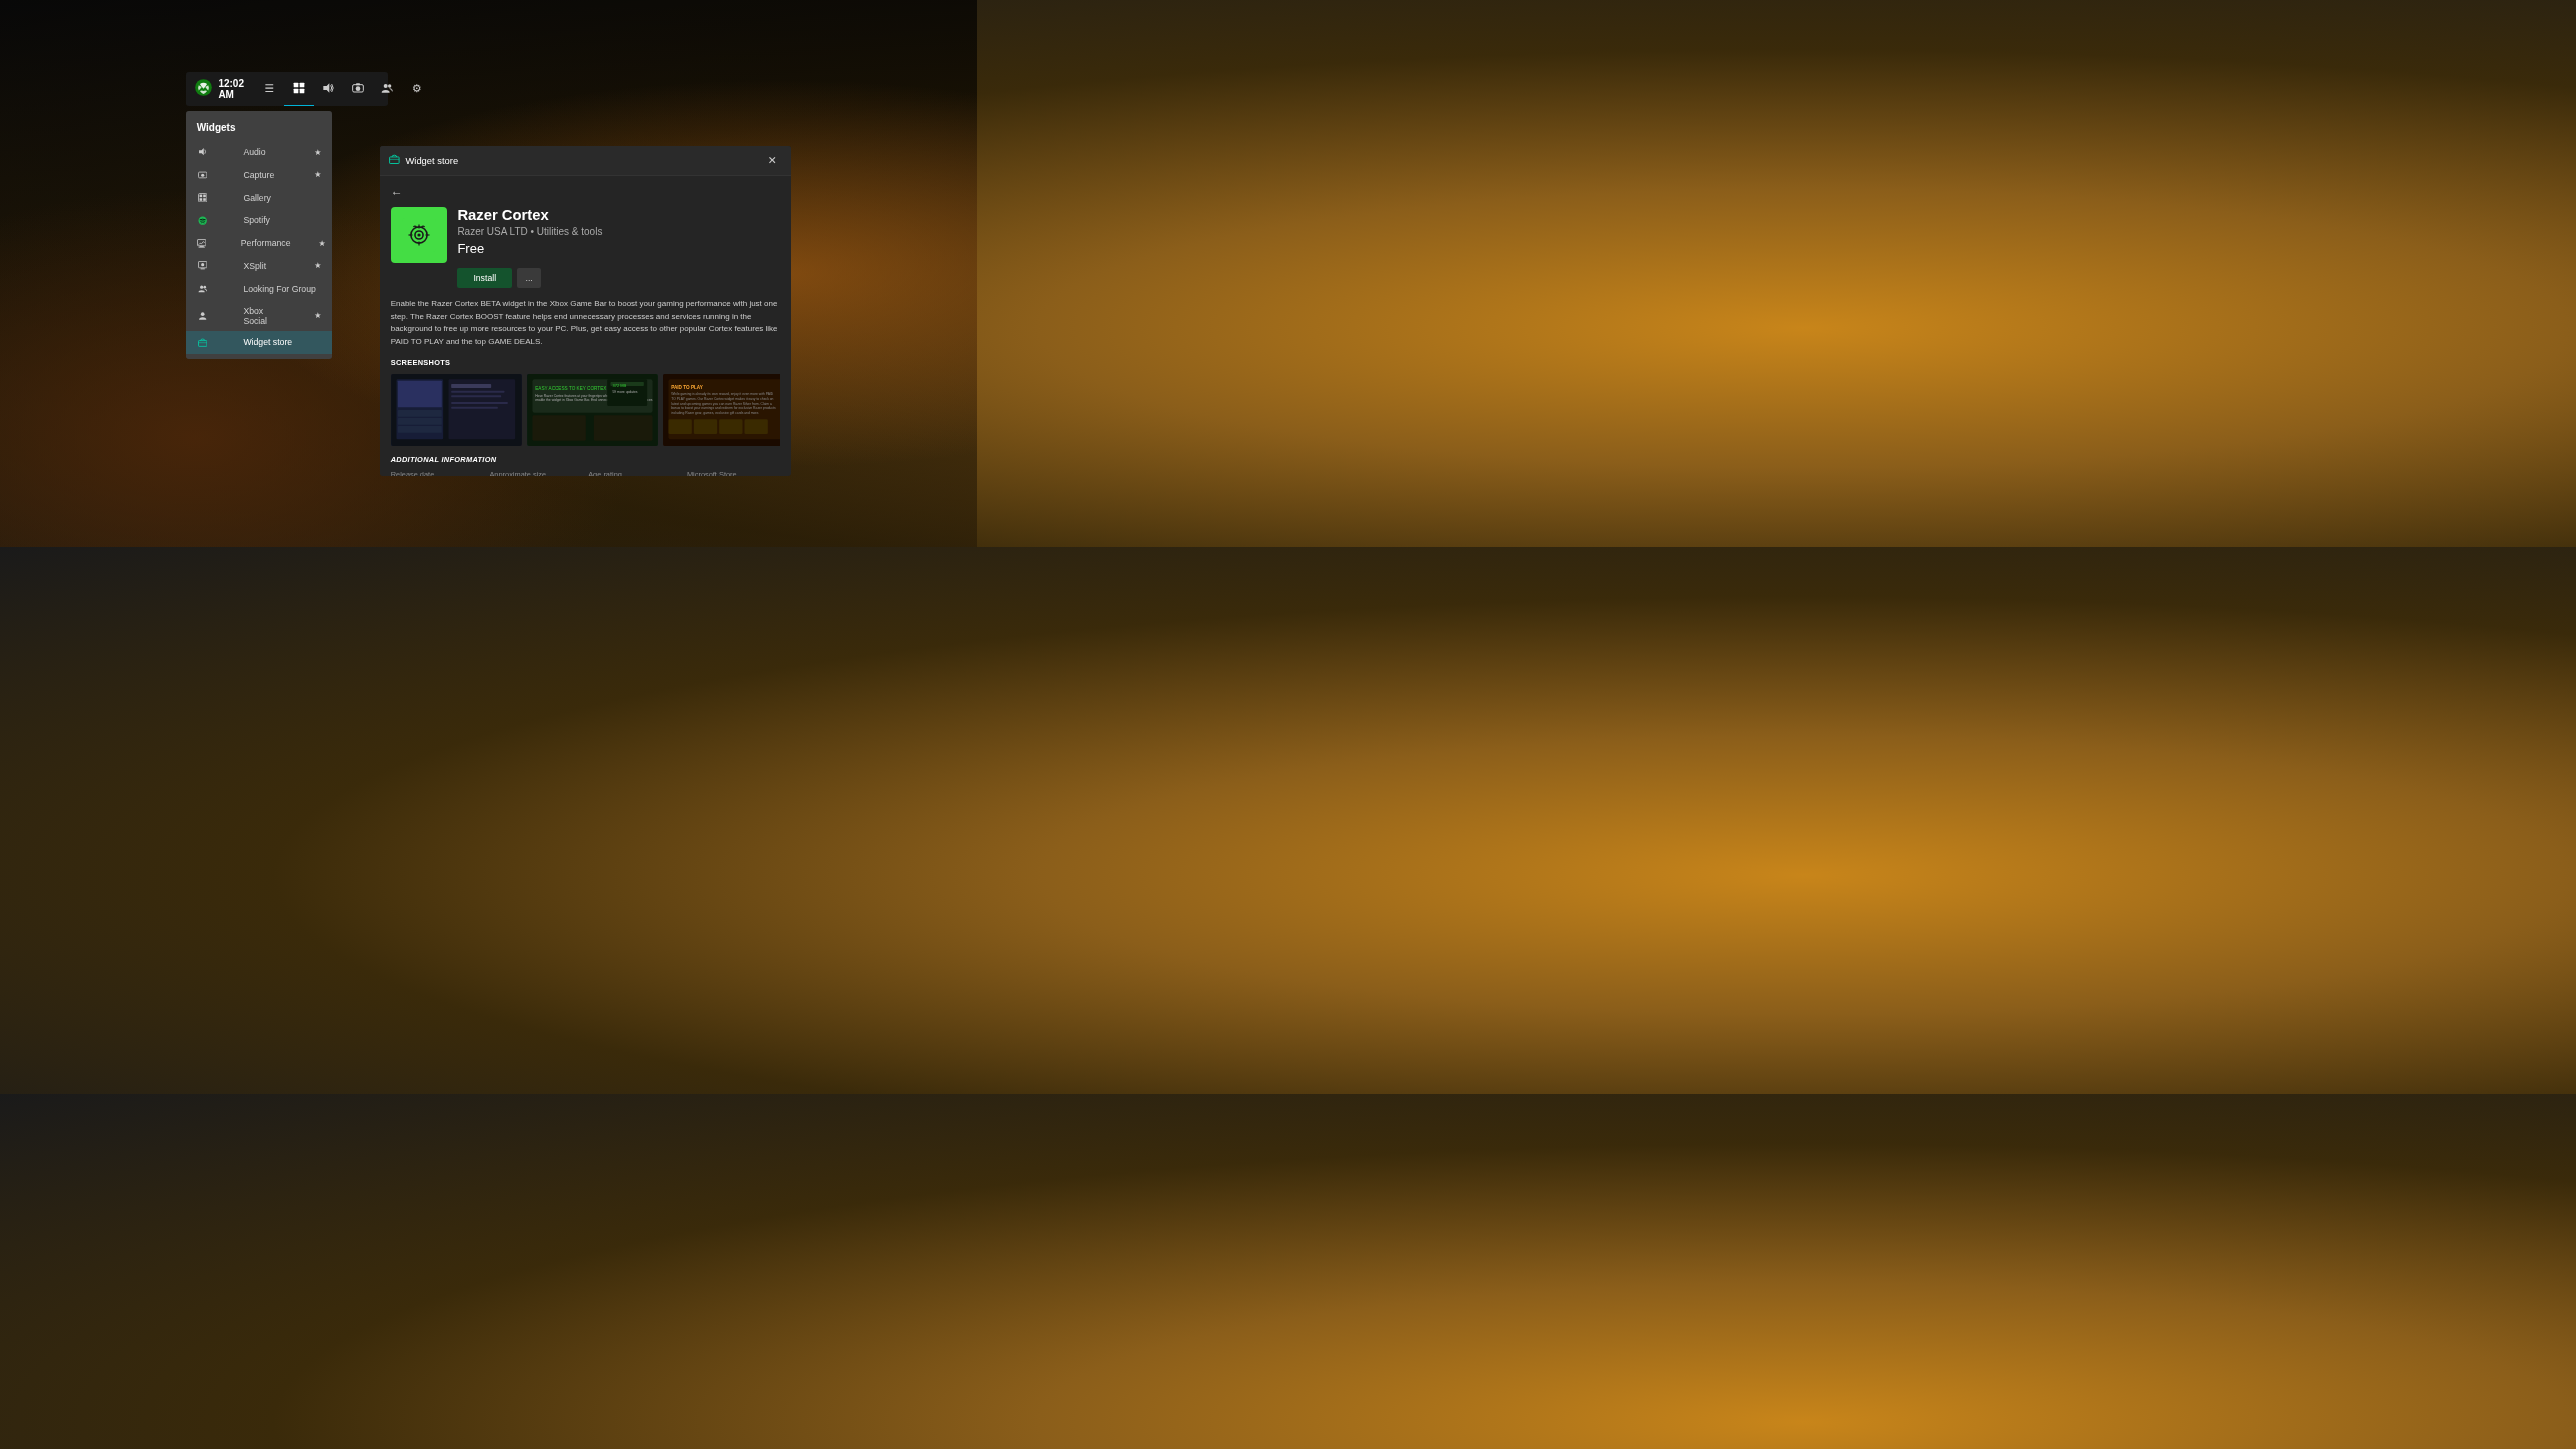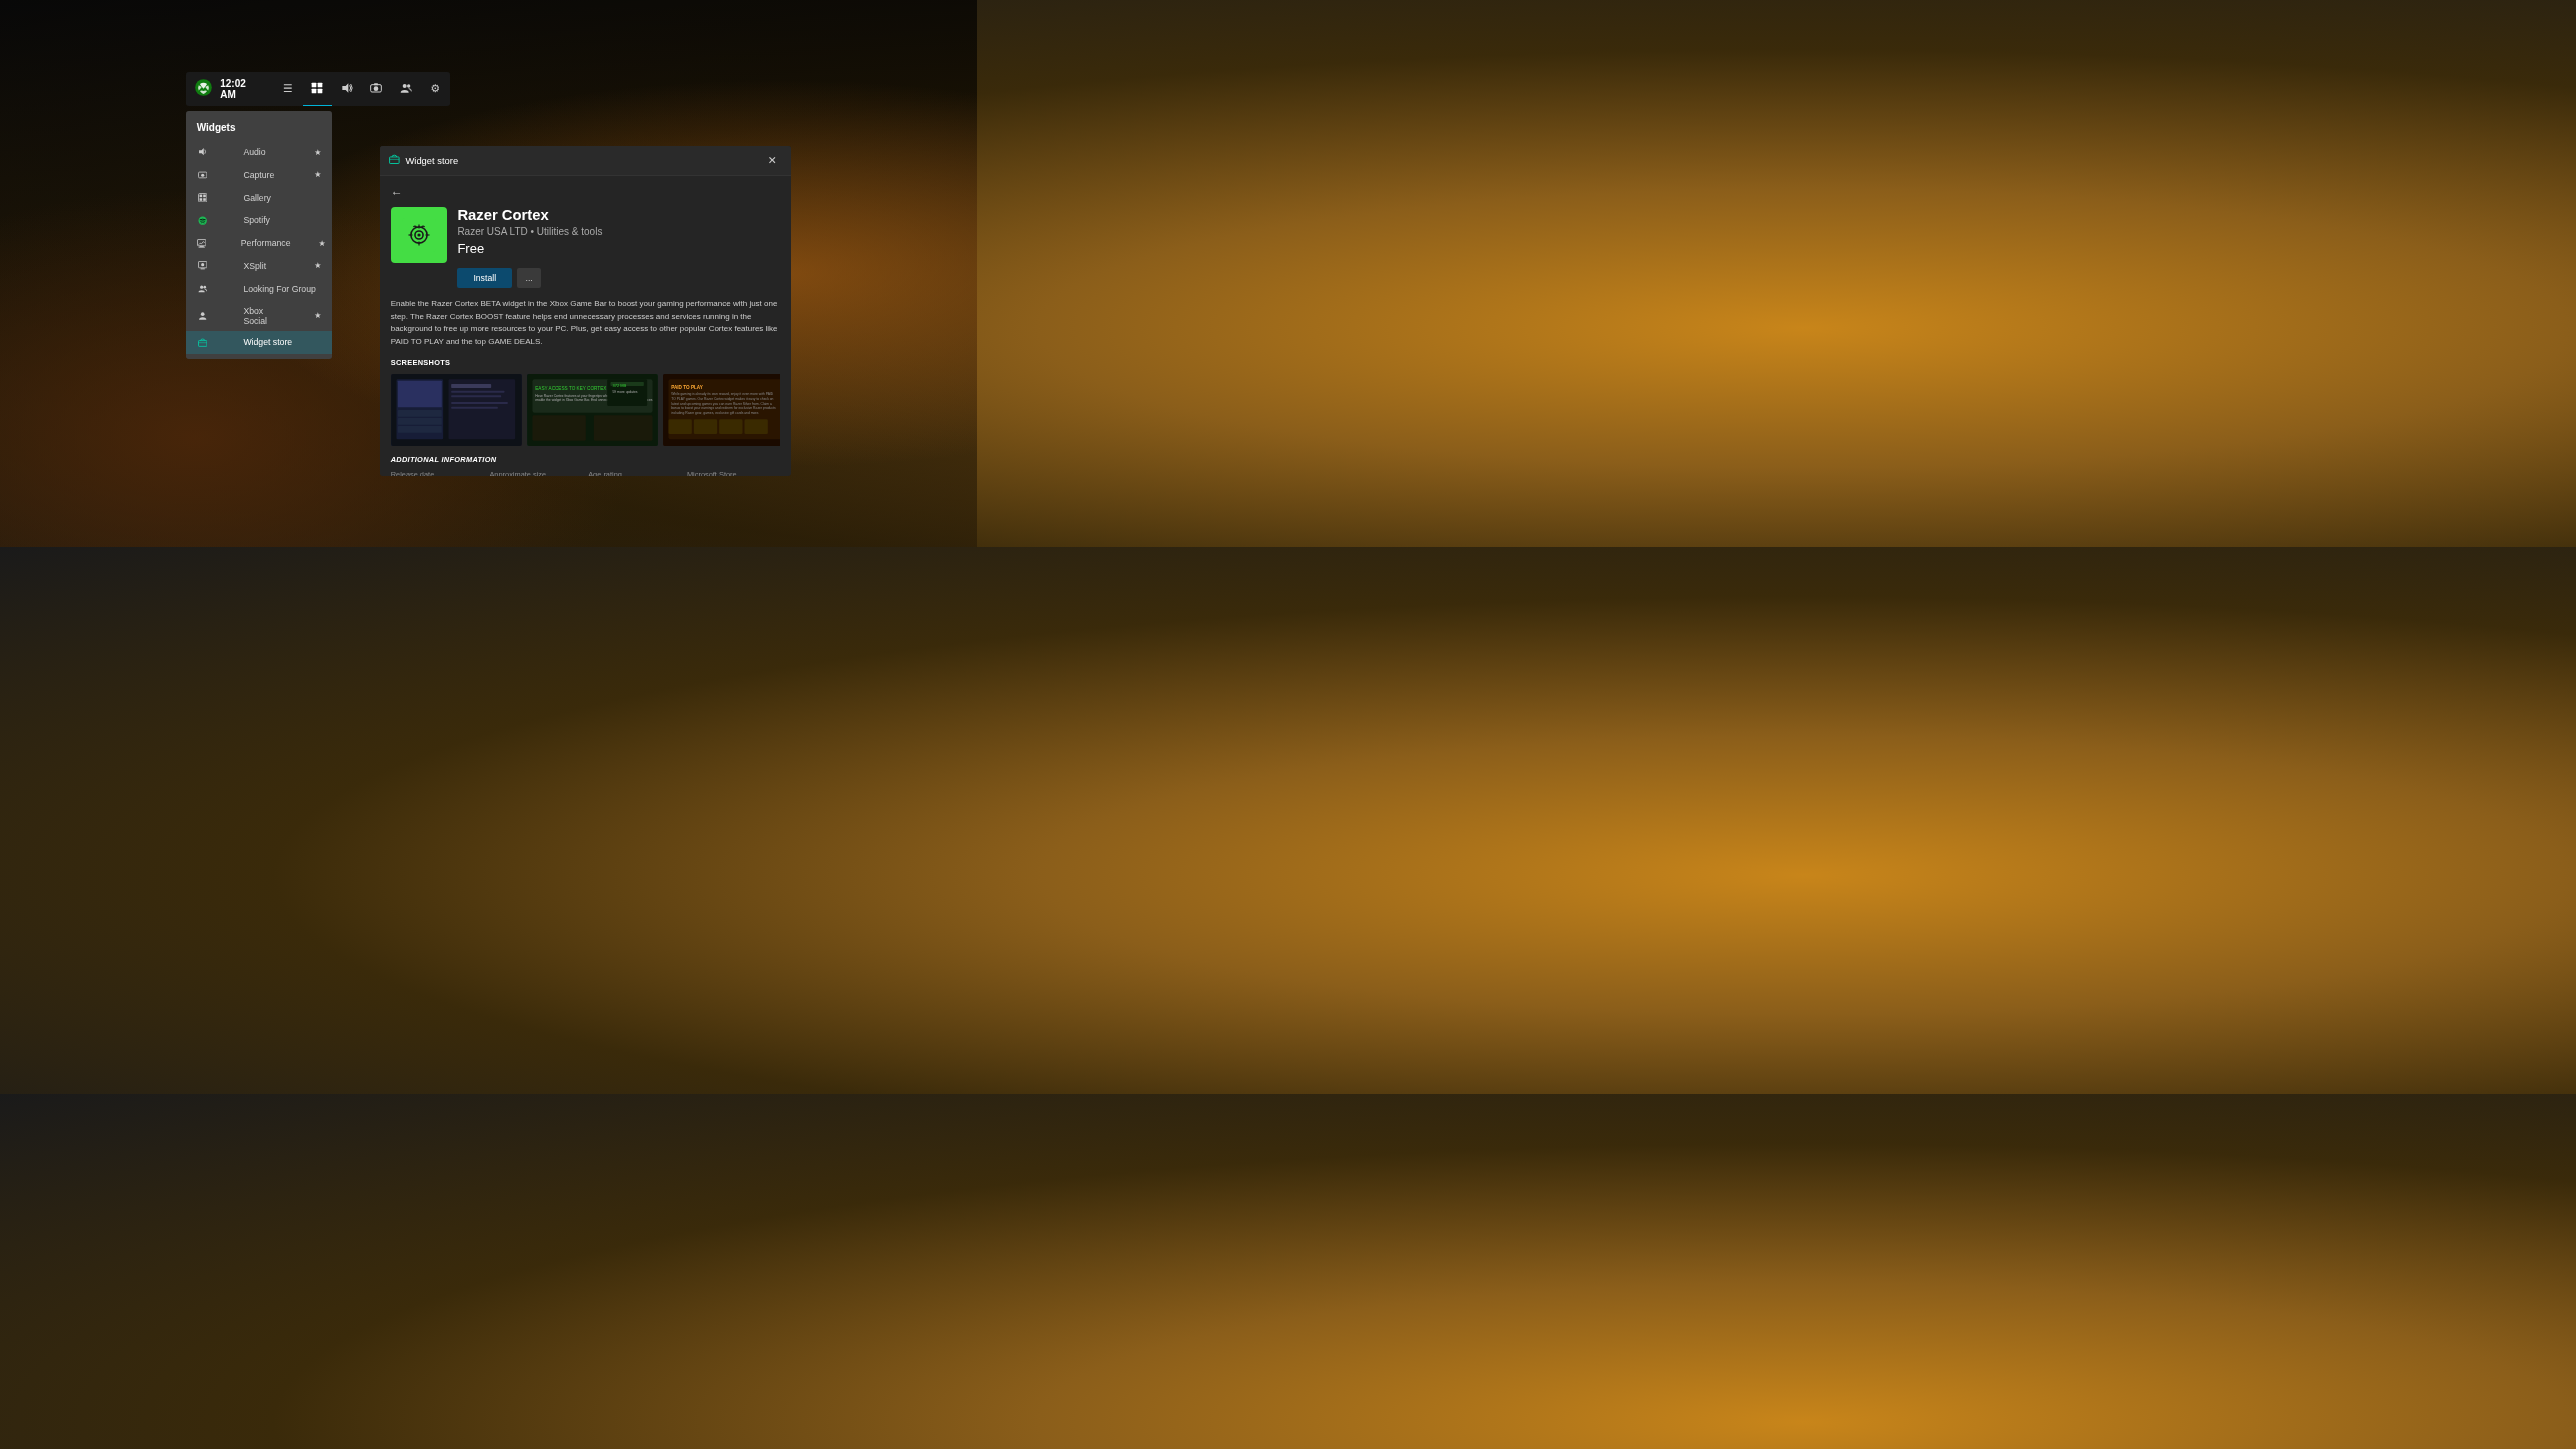--- a/index.html
+++ b/index.html
@@ -23,21 +23,21 @@
         radial-gradient(ellipse at 20% 80%, rgba(80, 40, 10, 0.8) 0%, transparent 40%),
         linear-gradient(180deg, rgba(0,0,0,0.7) 0%, rgba(30,20,5,0.5) 100%);
       pointer-events: none;
     }
 
     
     .top-bar {
       position: absolute;
       top: 72px;
       left: 186px;
-      width: 264px;
+      width: 202px;
       height: 34px;
       background: #1a1a1a;
       border-radius: 2.7px;
       display: flex;
       align-items: center;
       gap: 0;
     }
 
     .top-bar-logo {
       width: 21.5px;
@@ -260,21 +260,21 @@
       margin-bottom: 12px;
     }
 
     .app-actions {
       display: flex;
       align-items: center;
       gap: 5.4px;
     }
 
     .install-btn {
-      background: #0c4a6e;
+      background: #14532d;
       color: #ffffff;
       border: none;
       padding: 5.4px 16px;
       border-radius: 2px;
       font-size: 8.7px;
       font-weight: 500;
       cursor: pointer;
     }
 
     .more-btn {

